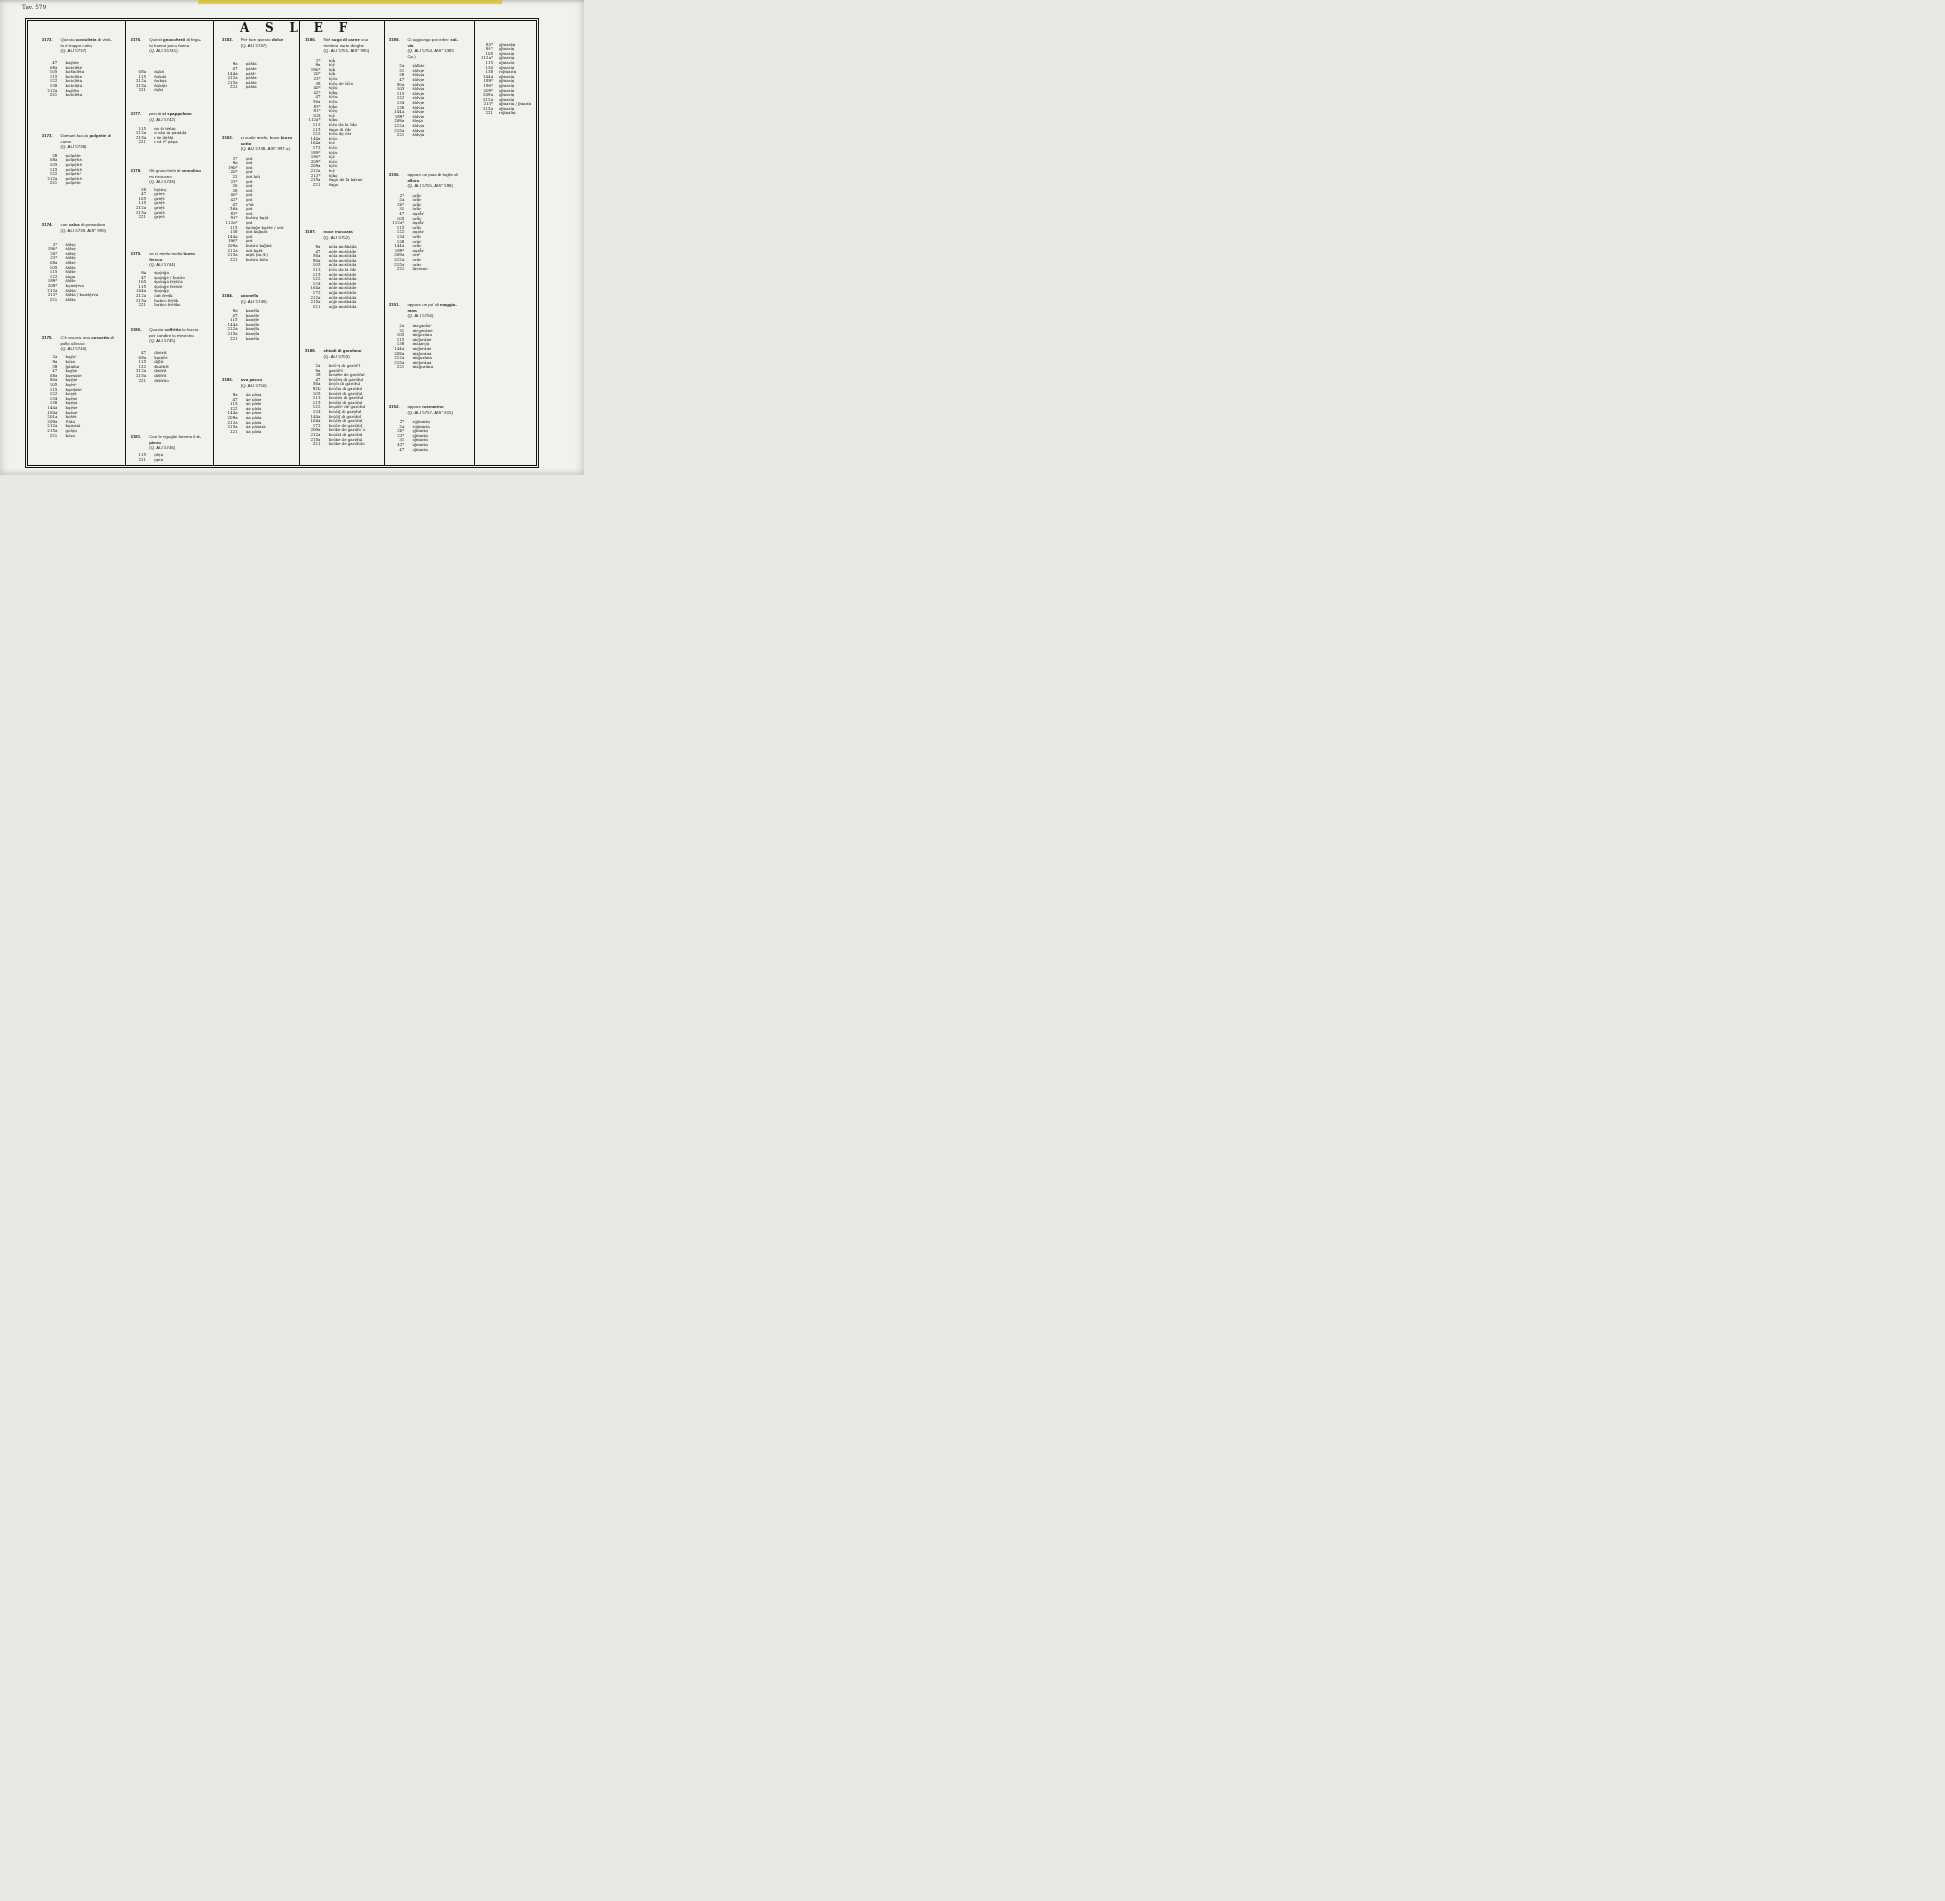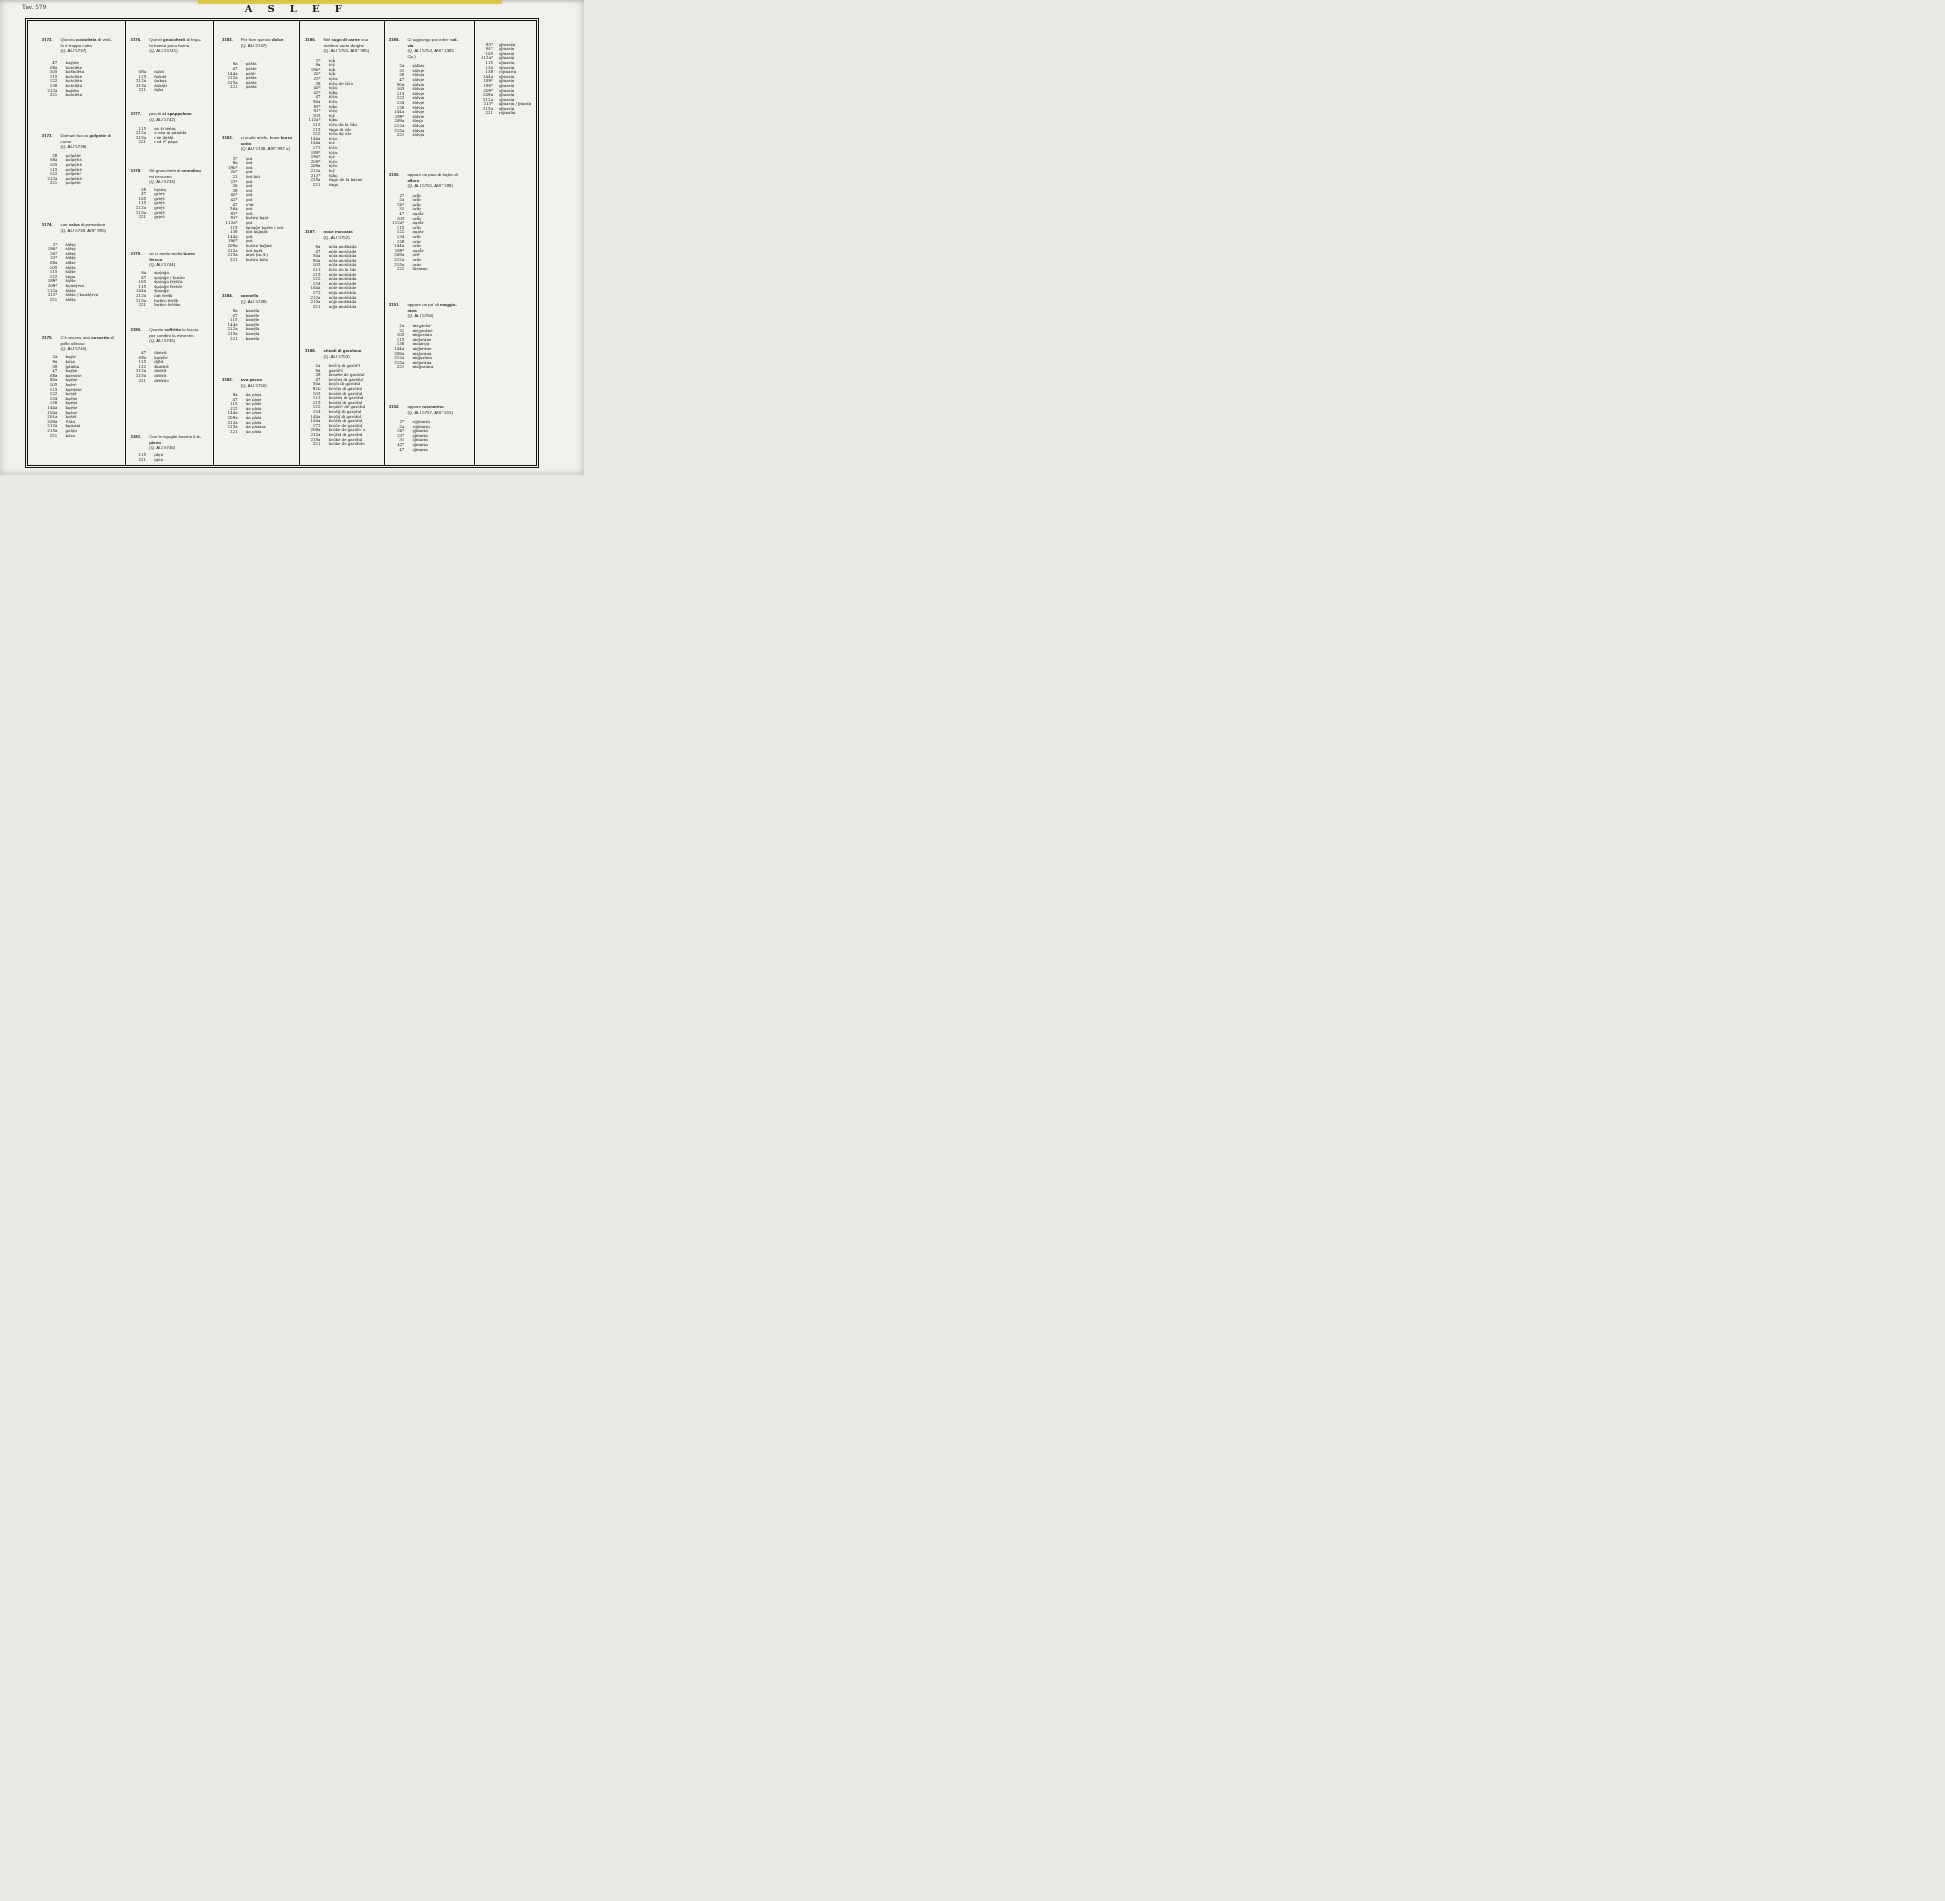--- a/index.html
+++ b/index.html
@@ -5,22 +5,22 @@
   html,body{margin:0;padding:0;background:#e8e8e5;}
   .page{position:relative;width:584px;height:475px;background:#f1f1ee;
         font-family:"Liberation Sans",sans-serif;color:#1a1a1a;overflow:hidden;}
   .page::after{content:"";position:absolute;inset:0;pointer-events:none;
         box-shadow:inset -3.9px 0 6.2px rgba(70,70,70,.14), inset 0 -3.1px 5.4px rgba(70,70,70,.08),
                    inset 3.9px 0 6.2px rgba(70,70,70,.10);}
   .topstrip{position:absolute;left:0;top:0;width:100%;height:2.7px;
         background:linear-gradient(#d7d7d5,#edede9);}
   .yellow-band{position:absolute;left:198px;top:0;width:304px;height:3.5px;background:#e6d14b;}
   .tav{position:absolute;left:22px;top:4.3px;font-family:"DejaVu Serif",serif;font-size:5.8px;}
-  .masthead{position:absolute;left:50%;top:3px;transform:translateX(-46%);
-        font-family:"DejaVu Serif",serif;font-weight:700;font-size:10px;letter-spacing:5.8px;white-space:nowrap;}
+  .masthead{position:absolute;left:50%;top:21px;transform:translateX(-46%);
+        font-family:"DejaVu Serif",serif;font-weight:700;font-size:12px;letter-spacing:5.8px;white-space:nowrap;}
   .frame{position:absolute;left:25px;top:18px;width:514px;height:450px;
         border:0.6px solid #161616;padding:1.2px;box-sizing:border-box;}
   .frame-inner{border:1.6px solid #0e0e0e;width:100%;height:100%;box-sizing:border-box;
         display:flex;position:relative;}
   .col{position:relative;height:100%;box-sizing:border-box;border-right:0.7px solid #161616;}
   .col:last-child{border-right:none;}
   .c0{width:98px}.c1{width:88px}.c2{width:86px}.c3{width:85px}.c4{width:90px}.c5{width:59px}
   .entry{position:absolute;right:1.9px;}
   .head{font-size:4.3px;line-height:5.6px;padding-left:18.7px;position:relative;letter-spacing:0.04px;}
   .num{position:absolute;left:0;top:0;font-weight:700;}

